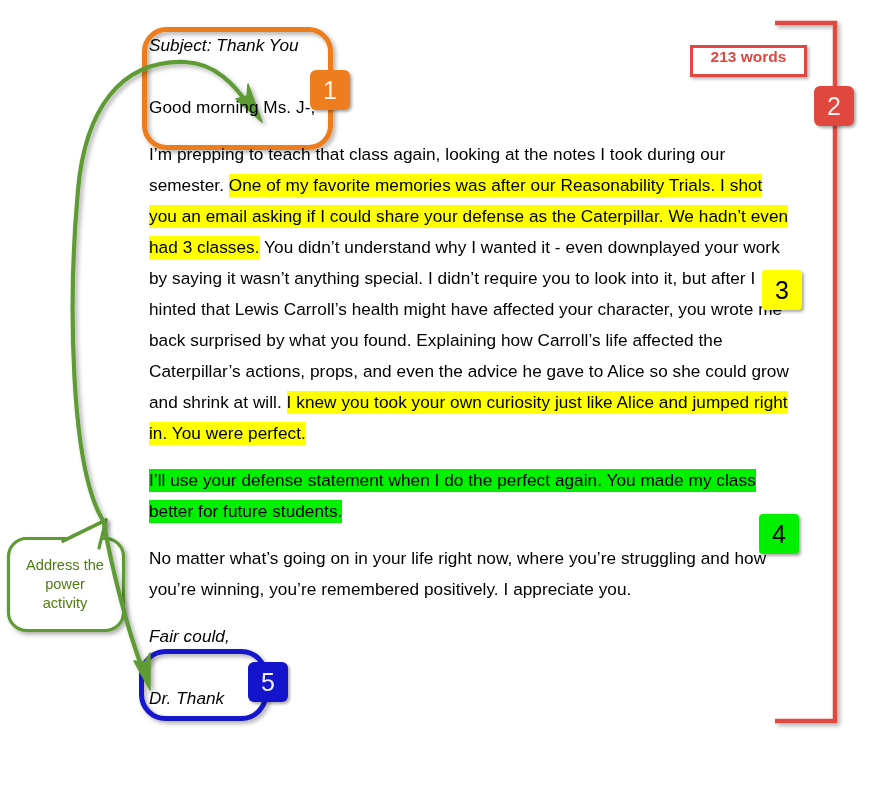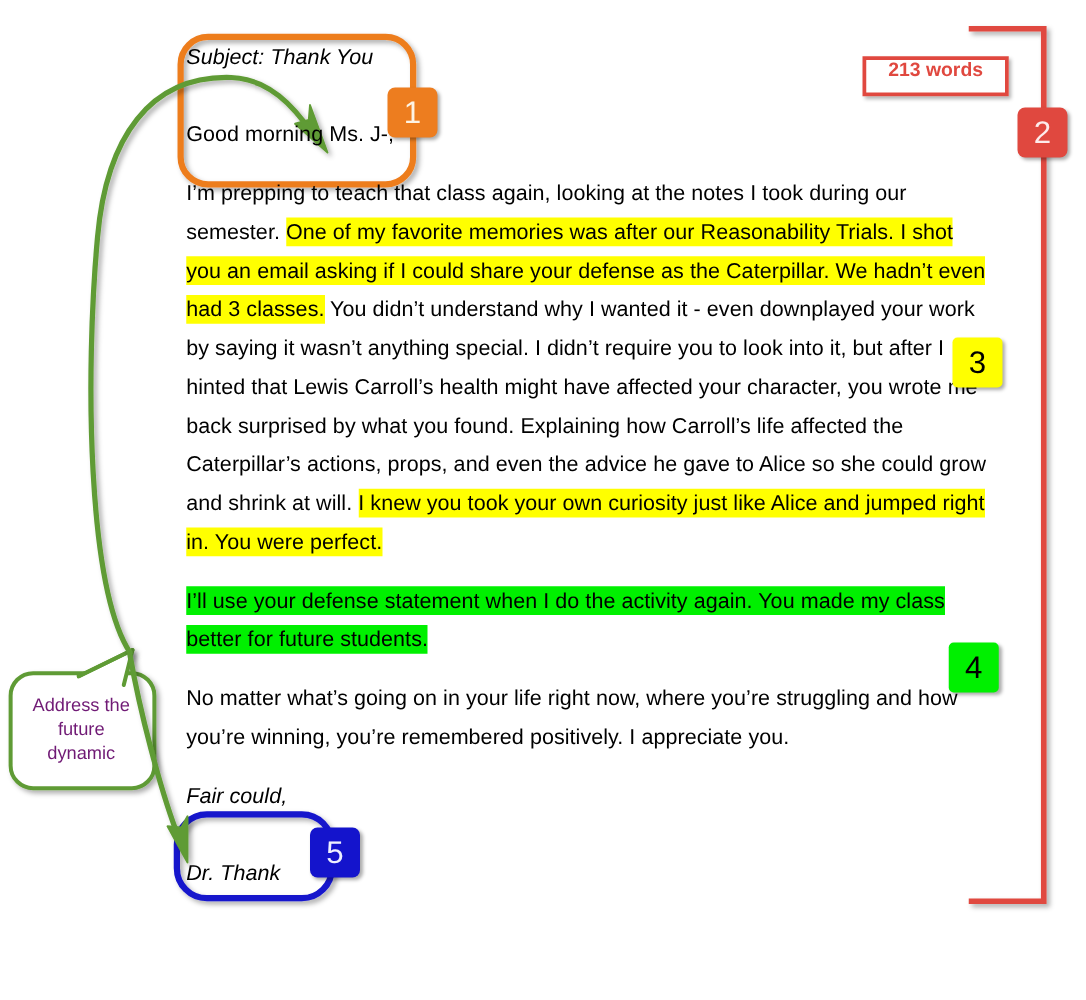--- a/index.html
+++ b/index.html
@@ -99,21 +99,21 @@
 
   
   .bubble-text {
     position: absolute;
     left: 12px;
     top: 556px;
     width: 106px;
     text-align: center;
     font-size: 14.6px;
     line-height: 19px;
-    color: #701a75;
+    color: #4d7c0f;
   }
 </style>
 </head>
 <body>
 
 <div id="canvas">
 
   <svg id="shapes" viewBox="0 0 869 800">
     <defs>
       <filter id="softshadow" x="-30%" y="-30%" width="170%" height="170%">
@@ -150,37 +150,37 @@
 
   <div class="letter">
 
     <div class="para tight">Subject: Thank You</div>
     <div class="spacer-line"></div>
     <div class="para">Good morning Ms. J-,</div>
 
 
     <p class="para"><span>I’m prepping to teach that class again, looking at the notes I took during our semester. </span><span class="hl-yellow">One of my favorite memories was after our Reasonability Trials. I shot you an email asking if I could share your defense as the Caterpillar. We hadn’t even had 3 classes.</span><span> You didn’t understand why I wanted it - even downplayed your work by saying it wasn’t anything special. I didn’t require you to look into it, but after I hinted that Lewis Carroll’s health might have affected your character, you wrote me back surprised by what you found. Explaining how Carroll’s life affected the Caterpillar’s actions, props, and even the advice he gave to Alice so she could grow and shrink at will. </span><span class="hl-yellow">I knew you took your own curiosity just like Alice and jumped right in. You were perfect.</span></p>
 
-    <p class="para"><span class="hl-green">I’ll use your defense statement when I do the activity again. You made my class better for future students.</span></p>
+    <p class="para"><span class="hl-green">I’ll use your defense statement when I do the perfect again. You made my class better for future students.</span></p>
 
     <p class="para">No matter what’s going on in your life right now, where you’re struggling and how you’re winning, you’re remembered positively. I appreciate you.</p>
 
     <div class="para tight">Fair could,</div>
     <div class="spacer-line"></div>
     <div class="para tight">Dr. Thank</div>
   </div>
 
   <div class="word-count">
     <span>213 words</span>
   </div>
 
   <div class="bubble-text">
     <div>Address the</div>
-    <div>future</div>
-    <div>dynamic</div>
+    <div>power</div>
+    <div>activity</div>
   </div>
 
   <div class="badge badge-1">1</div>
   <div class="badge badge-2">2</div>
   <div class="badge badge-3">3</div>
   <div class="badge badge-4">4</div>
   <div class="badge badge-5">5</div>
 
 </div>
 

